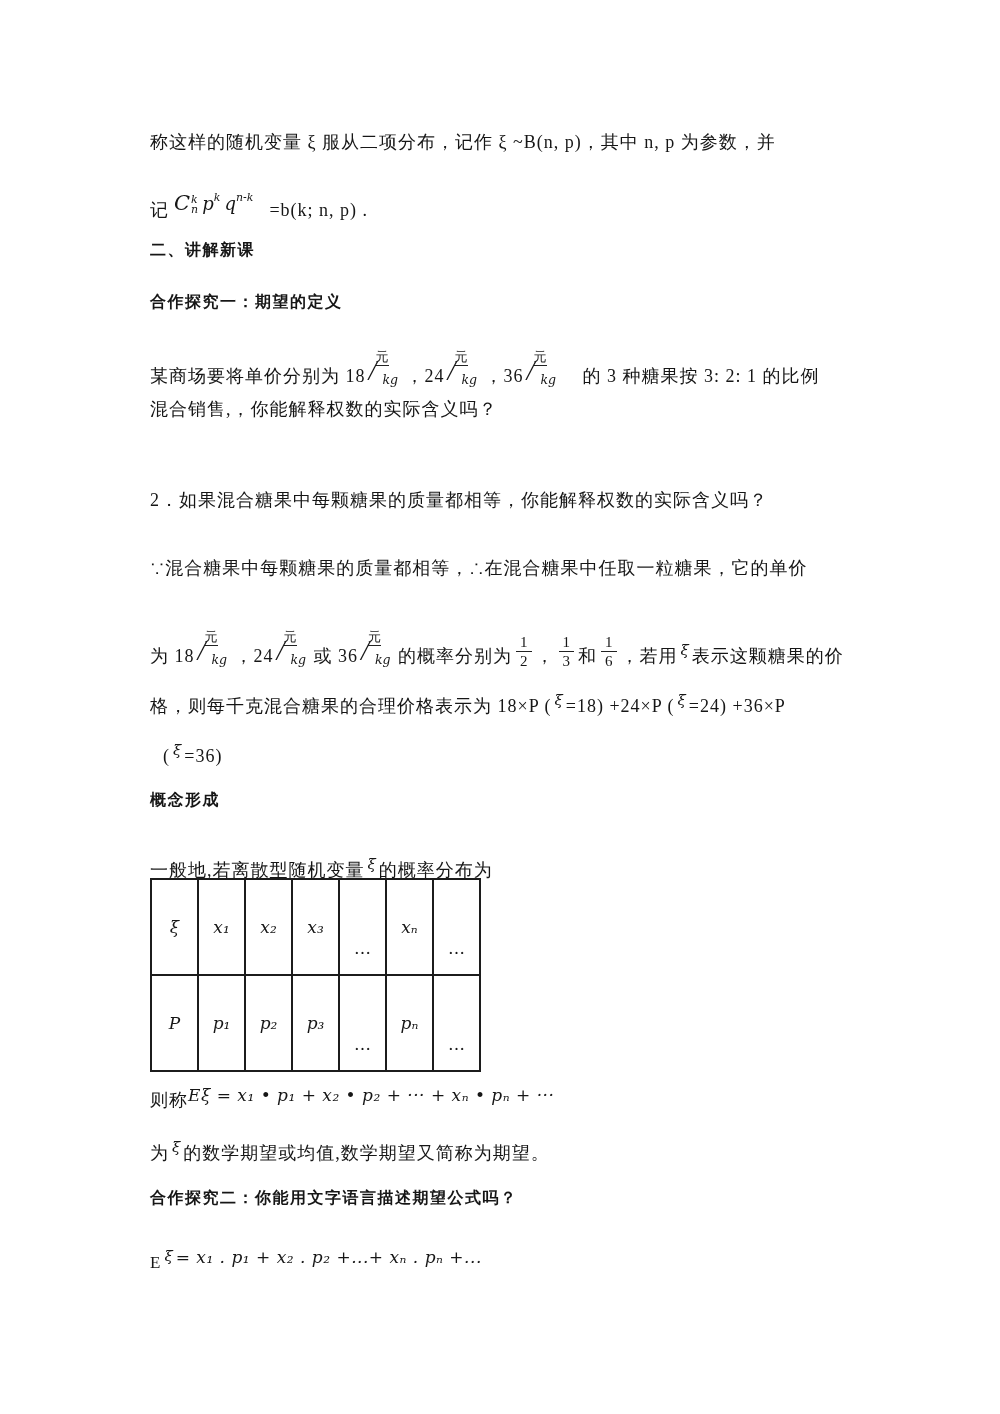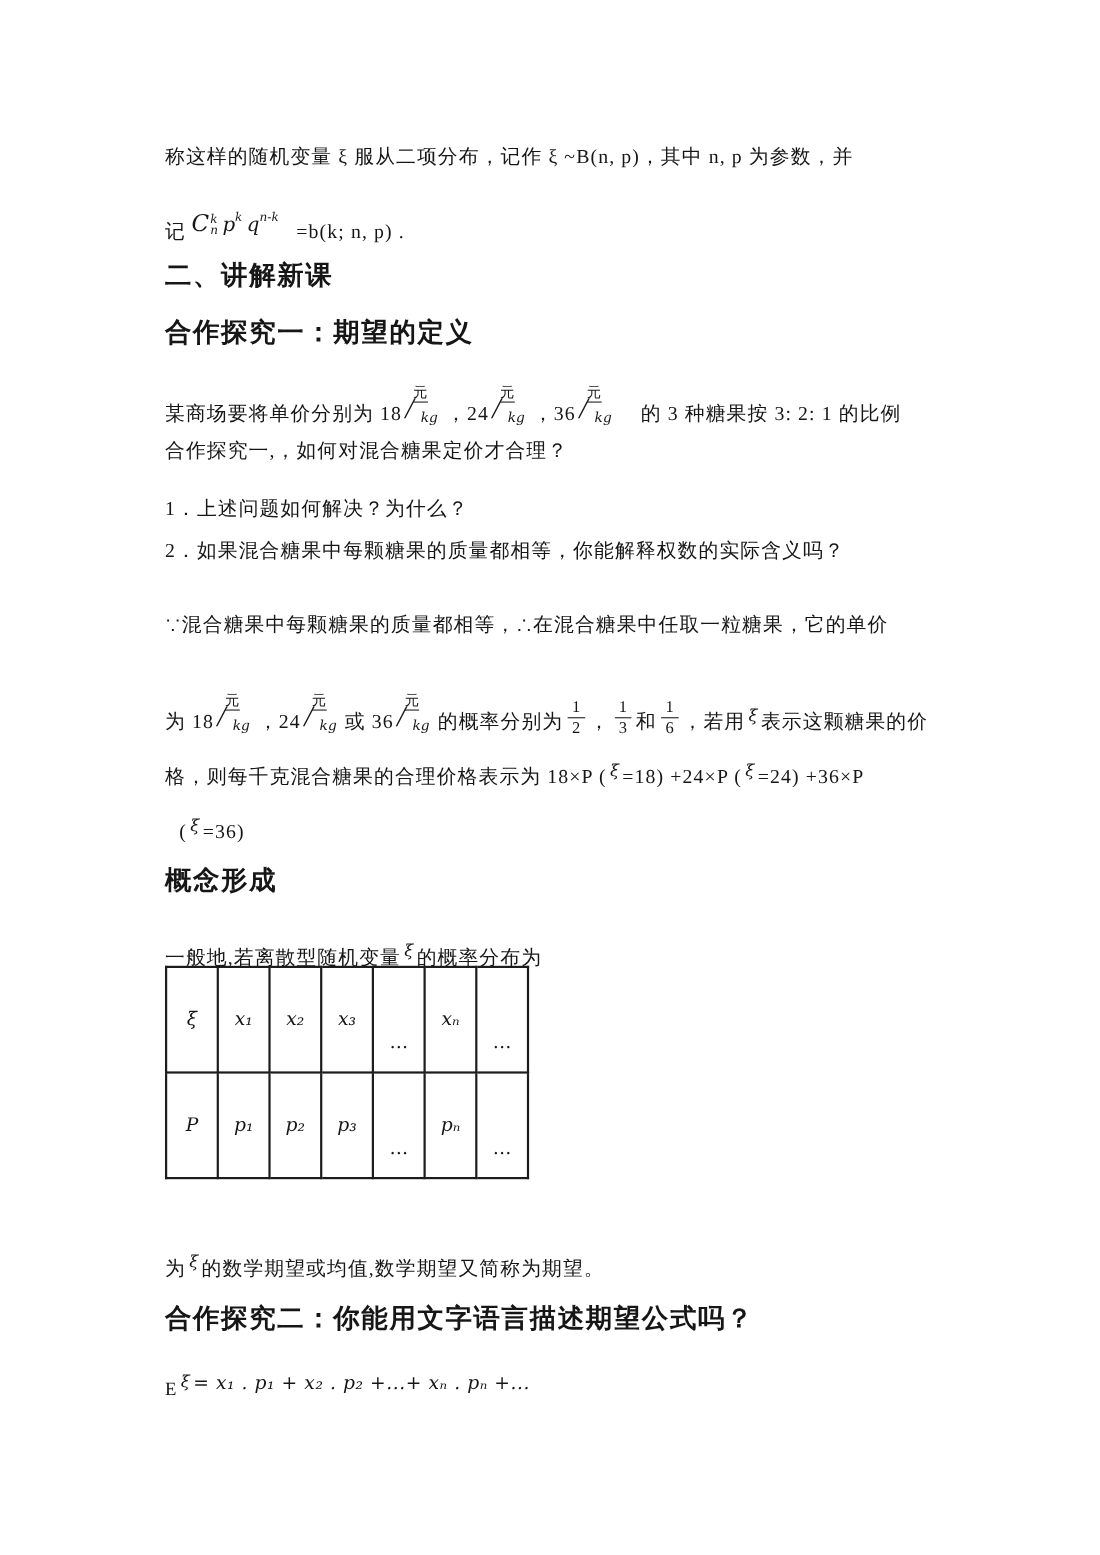--- a/index.html
+++ b/index.html
@@ -7,21 +7,21 @@
     position:relative; width:1000px; height:1414px; background:#ffffff;
     color:#161616; overflow:hidden;
     font-family:"Liberation Serif","DejaVu Serif",serif;
   }
   .line {
     position:absolute; left:150px; white-space:nowrap;
     font-size:18px; letter-spacing:1px; line-height:24px;
   }
   .heading {
     font-family:"DejaVu Sans","Liberation Sans",sans-serif;
-    font-weight:700; font-size:24px; letter-spacing:1.5px;
+    font-weight:700; font-size:16px; letter-spacing:1.5px;
   }
   
   .mathc { vertical-align:6px; margin:0 8px 0 5px; letter-spacing:0; }
   .mi { font-style:italic; font-family:"DejaVu Serif","DejaVu Sans",serif; }
   .big { font-size:21px; }
   .msup { font-size:11px; vertical-align:9px; font-style:italic;
           font-family:"DejaVu Serif","DejaVu Sans",serif; margin-right:4px; letter-spacing:0; }
   .ss { display:inline-block; vertical-align:-3px; font-size:11px; line-height:10px;
         font-style:italic; font-family:"DejaVu Serif","DejaVu Sans",serif;
         text-align:left; margin:0 4px 0 1px; letter-spacing:0; }
@@ -72,23 +72,22 @@
   </div>
 
   <div class="line heading" style="top:238px">二、讲解新课</div>
 
   <div class="line heading" style="top:290px">合作探究一：期望的定义</div>
 
   <div class="line" style="top:350px">
     <span>某商场要将单价分别为 18</span><span class="unit"><span class="ut">元</span><span class="usl">/</span><span class="ub">kg</span></span><span>，24</span><span class="unit"><span class="ut">元</span><span class="usl">/</span><span class="ub">kg</span></span><span>，36</span><span class="unit"><span class="ut">元</span><span class="usl">/</span><span class="ub">kg</span></span><span>　的 3 种糖果按 3: 2: 1 的比例</span>
   </div>
 
-  <div class="line" style="top:397px">合作探究一,，如何对混合糖果定价才合理？</div>
+  <div class="line" style="top:397px">混合销售,，你能解释权数的实际含义吗？</div>
 
-  <div class="line" style="top:450px">1．上述问题如何解决？为什么？</div>
 
   <div class="line" style="top:488px">2．如果混合糖果中每颗糖果的质量都相等，你能解释权数的实际含义吗？</div>
 
   <div class="line" style="top:556px">∵混合糖果中每颗糖果的质量都相等，∴在混合糖果中任取一粒糖果，它的单价</div>
 
   <div class="line" style="top:630px">
     <span>为 18</span><span class="unit"><span class="ut">元</span><span class="usl">/</span><span class="ub">kg</span></span><span>，24</span><span class="unit"><span class="ut">元</span><span class="usl">/</span><span class="ub">kg</span></span><span>或 36</span><span class="unit"><span class="ut">元</span><span class="usl">/</span><span class="ub">kg</span></span><span>的概率分别为</span><span class="frac"><span class="fn">1</span><span class="fd">2</span></span><span>，</span><span class="frac"><span class="fn">1</span><span class="fd">3</span></span><span>和</span><span class="frac"><span class="fn">1</span><span class="fd">6</span></span><span>，若用</span><span class="xi">ξ</span><span>表示这颗糖果的价</span>
   </div>
 
   <div class="line" style="top:688px">
@@ -121,20 +120,23 @@
       <td>p₁</td>
       <td>p₂</td>
       <td>p₃</td>
       <td class="dots">…</td>
       <td>pₙ</td>
       <td class="dots">…</td>
     </tr>
   </tbody>
     </table>
 
+  <div class="line" style="top:1083px">
+    <span>则称</span><span class="formula fraise">Eξ = x₁ • p₁ + x₂ • p₂ + ··· + xₙ • pₙ + ···</span>
+  </div>
 
   <div class="line" style="top:1135px">
     <span>为</span><span class="xi">ξ</span><span>的数学期望或均值,数学期望又简称为期望。</span>
   </div>
 
   <div class="line" style="top:1244px">
     <span class="elead">E</span><span class="xi">ξ</span><span class="formula fraise">= x₁ . p₁ + x₂ . p₂ +...+ xₙ . pₙ +...</span>
   </div>
 
   <div class="line heading" style="top:1186px">合作探究二：你能用文字语言描述期望公式吗？</div>

